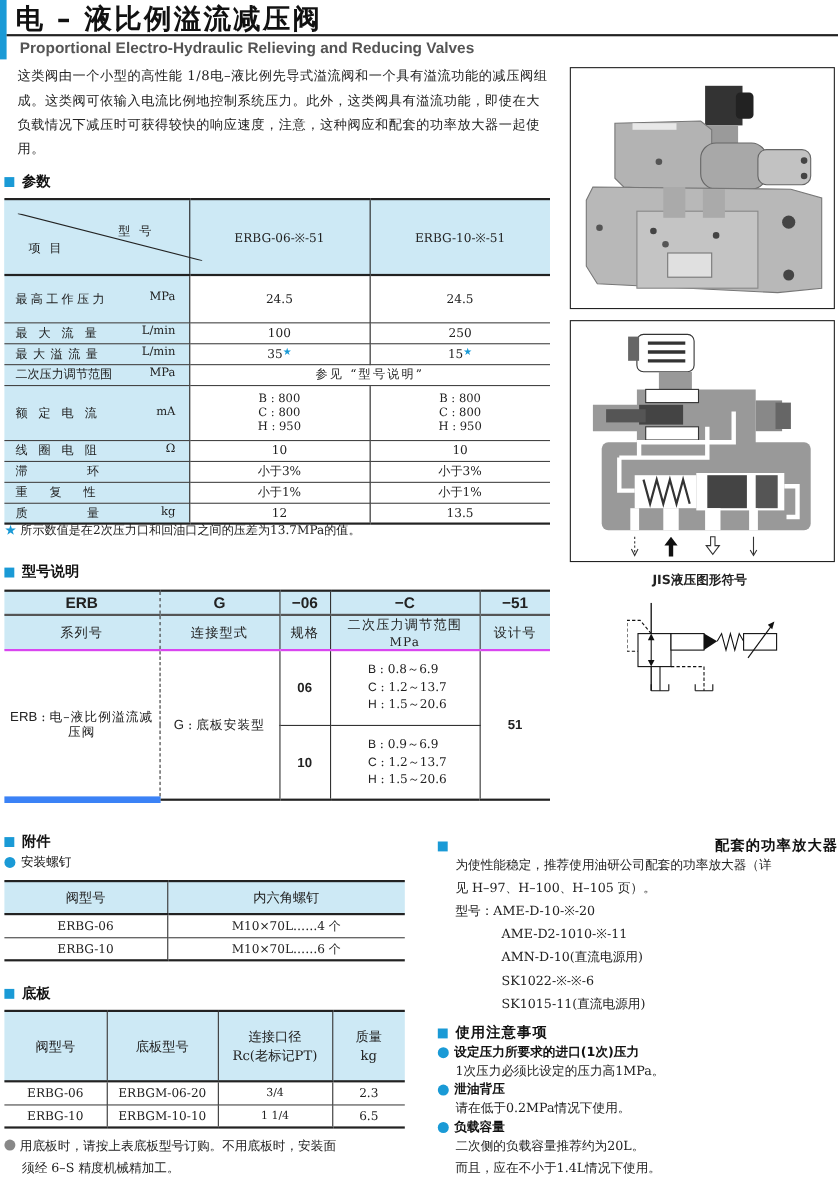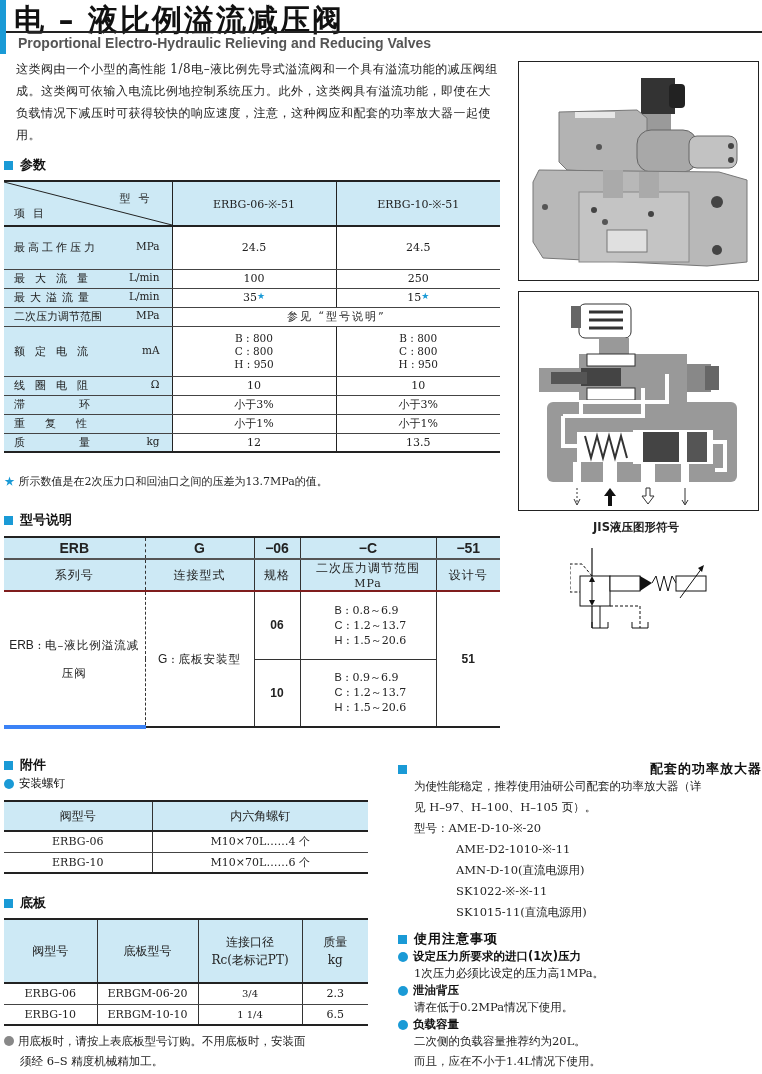--- a/index.html
+++ b/index.html
@@ -2,21 +2,21 @@
 <html><head>
 <meta charset="utf-8">
 <style>
   * { box-sizing: border-box; margin: 0; padding: 0; }
   html, body { width: 762px; height: 1074px; background: #ffffff; overflow: hidden; }
   body { position: relative; font-family: "DejaVu Serif", "Liberation Serif", serif; color: #222; font-size: 11.5px; }
   .abs { position: absolute; }
 
   
   .title-bar { left: 0; top: 0; width: 6px; height: 54px; background: #1a9ad6; }
-  .title-cn { left: 14px; top: 0px; font-family: "DejaVu Sans", sans-serif; font-weight: bold; font-size: 30px; letter-spacing: 2px; color: #111; }
+  .title-cn { left: 14px; top: 0px; font-family: "DejaVu Sans", sans-serif; font-weight: bold; font-size: 25px; letter-spacing: 2px; color: #111; }
   .title-rule { left: 6px; top: 31px; width: 756px; height: 2px; background: #222; }
   .title-en { left: 18px; top: 35px; font-family: "Liberation Sans", sans-serif; font-weight: bold; font-size: 14px; color: #555; }
 
   .intro { left: 16px; top: 58px; width: 482px; font-size: 12px; line-height: 22px; color: #222; letter-spacing: 0.5px; }
 
   
   .sec-head { display: flex; align-items: center; font-family: "DejaVu Sans", sans-serif; font-weight: bold; font-size: 13px; color: #111; justify-content: space-between; }
   .sec-head .sq { width: 9px; height: 9px; background: #1a9ad6; margin-right: 7px; }
   .sub-head { display: flex; align-items: center; font-family: "DejaVu Sans", sans-serif; font-size: 11.5px; color: #111; }
   .sub-head .dot { width: 10px; height: 10px; border-radius: 50%; background: #1a9ad6; margin-right: 5px; }
@@ -43,21 +43,21 @@
   .cur { line-height: 13px; font-size: 10.5px; }
   .star { color: #1a9ad6; font-size: 9px; vertical-align: top; }
 
   .note { left: 4px; top: 474px; font-size: 11px; }
   .note .star2 { color: #1a9ad6; }
 
   
   .model { left: 4px; top: 536px; width: 496px; font-size: 11.5px; }
   .model td { text-align: center; }
   .model tr.codes td { background: #cde9f5; font-family: "Liberation Sans", sans-serif; font-weight: bold; font-size: 14px; height: 22px; border-top: 2px solid #222; border-bottom: 2px solid #555; }
-  .model tr.names td { background: #cde9f5; height: 28px; border-bottom: 2px solid #7f1d1d; font-size: 12px; letter-spacing: 1px; }
+  .model tr.names td { background: #cde9f5; height: 28px; border-bottom: 2px solid #d946ef; font-size: 12px; letter-spacing: 1px; }
   .model td.dash { border-right: 1px dashed #333; }
   .model td.solid { border-right: 1px solid #333; }
   .model tr.body td { height: 68px; }
   .model tr.last td { border-bottom: 2px solid #222; }
   .model .rng { line-height: 15px; font-size: 11px; text-align: left; padding-left: 34px; }
   .model .rng b, .model .bold-sans { font-family: "Liberation Sans", sans-serif; font-weight: normal; }
   .model .bold-sans { font-weight: bold; font-size: 12px; }
 
   
   .bolt { left: 4px; top: 800px; width: 364px; font-size: 11px; }
@@ -103,21 +103,21 @@
 </div>
 
 <table class="abs param">
   <colgroup>
       <col style="width:168px">
       <col style="width:164px">
       <col style="width:164px">
     </colgroup>
   <tbody>
       <tr class="top hdr">
-    <td class="lbl" style="padding:0;">
+    <td class="lbl" style="padding:12px;">
       <div class="diag">
         <svg width="168" height="43">
               <line x1="0" y1="0" x2="168" y2="43" stroke="#222" stroke-width="1"></line>
             </svg>
         <span class="t1">型号</span>
         <span class="t2">项目</span>
       </div>
     </td>
     <td class="col2 hdr">ERBG-06-※-51</td>
     <td class="hdr">ERBG-10-※-51</td>
@@ -252,21 +252,21 @@
     <td class="dash">系列号</td>
     <td class="solid">连接型式</td>
     <td class="solid">规格</td>
     <td class="solid">
           <div>二次压力调节范围</div>
           <div style="font-size:11px">MPa</div>
         </td>
     <td>设计号</td>
   </tr>
   <tr class="body">
-    <td class="dash" rowspan="2" style="border-bottom:4px solid #3b82f6;line-height:28px">
+    <td class="dash" rowspan="2" style="border-bottom:6px solid #3b82f6;line-height:14px">
       <span class="bold-sans" style="font-weight:normal">ERB</span> : <span style="letter-spacing:1px">电–液比例溢流减压阀</span>
     </td>
     <td class="solid" rowspan="2" style="border-bottom:2px solid #222">
       <span class="bold-sans" style="font-weight:normal">G</span> : <span style="letter-spacing:1px">底板安装型</span>
     </td>
     <td class="solid bold-sans" style="border-bottom:1px solid #333">06</td>
     <td class="solid rng" style="border-bottom:1px solid #333">
       <div><b>B</b> : <span>0.8～6.9</span></div>
       <div><b>C</b> : <span>1.2～13.7</span></div>
       <div><b>H</b> : <span>1.5～20.6</span></div>
@@ -456,21 +456,21 @@
   <span class="sq"></span>
   <span style="letter-spacing:1px">配套的功率放大器</span>
 </div>
 <div class="abs amp-text">
   <div>为使性能稳定，推荐使用油研公司配套的功率放大器（详</div>
   <div>见 H–97、H–100、H–105 页）。</div>
   <div class="amp-models">
     <div><span>型号：</span><span>AME-D-10-※-20</span></div>
     <div class="m">AME-D2-1010-※-11</div>
     <div class="m">AMN-D-10(直流电源用)</div>
-    <div class="m">SK1022-※-※-11</div>
+    <div class="m">SK1022-※-※-6</div>
     <div class="m">SK1015-11(直流电源用)</div>
   </div>
 </div>
 
 <div class="abs sec-head caution">
   <span class="sq"></span>
   <span style="letter-spacing:1px">使用注意事项</span>
 </div>
 <div class="abs caution-body">
   <div class="sub-head bold">

